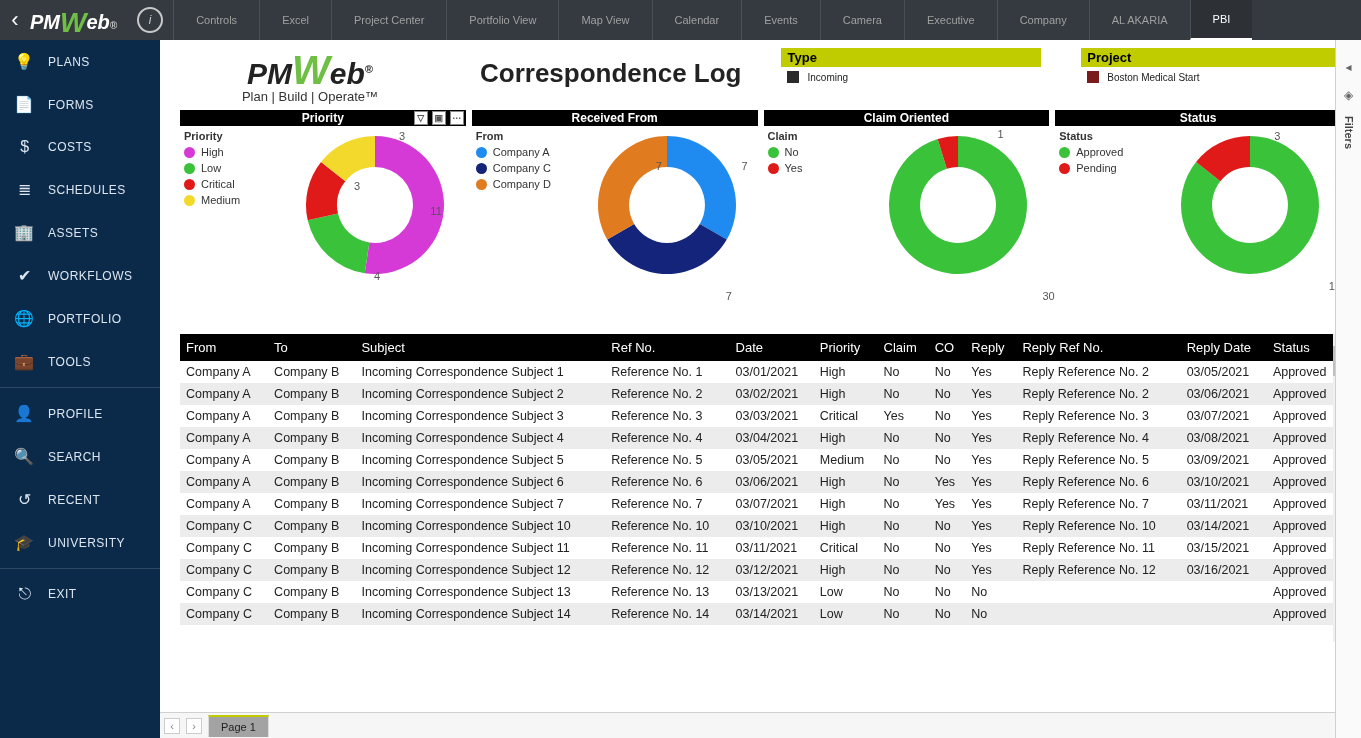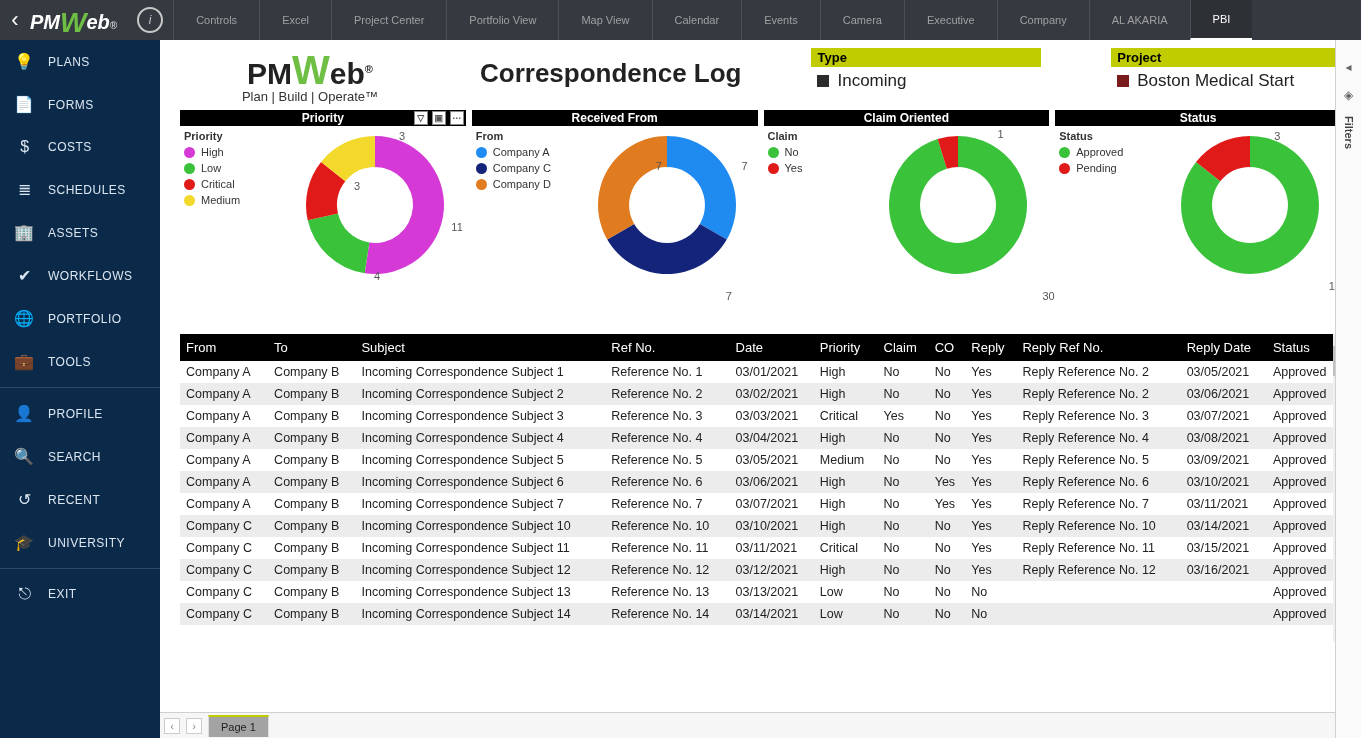--- a/index.html
+++ b/index.html
@@ -23,27 +23,27 @@
 .sidebar .item .ic { width: 22px; text-align: center; margin-right: 12px; font-size: 16px; }
 .sidebar .sep { height: 1px; background: rgba(255,255,255,0.15); margin: 4px 0; }
 
 
 .main { flex: 1; position: relative; background: #fff; display: flex; flex-direction: column; }
 .content { flex: 1; overflow: hidden; padding: 8px 20px 0 20px; position: relative; }
 
 
 .hdr { display: flex; align-items: flex-start; gap: 40px; }
 .hdr .brand { width: 260px; text-align: center; }
-.hdr .brand .big { font-size: 30px; font-weight: bold; }
+.hdr .brand .big { font-size: 30px; font-weight: bold; font-style: italic; }
 .hdr .brand .big .w { color: #6fbf44; font-size: 40px; }
 .hdr .brand .tag { font-size: 13px; color: #333; margin-top: -4px; }
 .hdr .title { font-size: 26px; font-weight: bold; color: #222; flex: 0 0 auto; padding-top: 10px; }
-.hdr .slicer { flex: 1; margin-left: 30px; }
+.hdr .slicer { flex: 1; }
 .slicer .bar { background: #c0cc00; color: #000; font-size: 13px; font-weight: bold; padding: 2px 6px; }
-.slicer .val { display: flex; align-items: center; gap: 8px; padding: 4px 6px; font-size: 17px; }
+.slicer .val { display: flex; align-items: center; gap: 8px; padding: 4px 6px; font-size: 10px; }
 .swatch { width: 12px; height: 12px; display: inline-block; }
 
 
 .charts { display: flex; gap: 6px; margin-top: 6px; }
 .chartbox { flex: 1; position: relative; }
 .chartbox .titlebar { background: #000; color: #fff; text-align: center; font-size: 12px; font-weight: bold; padding: 1px 0; position: relative; }
 .chartbox:first-child .titlebar::after { content: ""; }
 .tb-icons { position: absolute; right: 2px; top: 1px; display: flex; gap: 4px; }
 .tb-icons span { width: 14px; height: 14px; border: 1px solid #888; background: #fff; font-size: 9px; line-height: 12px; text-align: center; color: #555; }
 .chartbody { display: flex; padding: 4px 0 0 4px; height: 200px; }
@@ -212,21 +212,21 @@
               <div class="donut-wrap">
                 <svg width="150" height="150">
                   <path d="M75 6 A69 69 0 1 1 64.71608363384397 143.22932700953385 L69.34384599861417 112.52612985524362 A37.95 37.95 0 1 0 75 37.05 Z" fill="#d63ad6"></path>
                   <path d="M64.71608363384397 143.22932700953385 A69 69 0 0 1 7.729974059454165 90.35394444298569 L38.00148573269979 83.44466944364214 A37.95 37.95 0 0 0 69.34384599861417 112.52612985524362 Z" fill="#3ac23a"></path>
                   <path d="M7.729974059454165 90.35394444298569 A69 69 0 0 1 21.053627709705935 31.9792036717474 L45.32949524033826 51.338562019461065 A37.95 37.95 0 0 0 38.00148573269979 83.44466944364214 Z" fill="#e01919"></path>
                   <path d="M21.053627709705935 31.9792036717474 A69 69 0 0 1 74.99999999999999 6 L75 37.05 A37.95 37.95 0 0 0 45.32949524033826 51.338562019461065 Z" fill="#f2d92b"></path>
                 </svg>
                 <div class="lbl" style="top:0px;left:115px;">3</div>
                 <div class="lbl" style="top:50px;left:70px;">3</div>
                 <div class="lbl" style="top:140px;left:90px;">4</div>
-                <div class="lbl" style="top:75px;right:3px;margin-top:16px;">11</div>
+                <div class="lbl" style="top:75px;right:24px;">11</div>
               </div>
             </div>
           </div>
           <div class="chartbox">
             <div class="titlebar">Received From</div>
             <div class="chartbody">
               <div class="legend">
                 <div class="lhdr">From</div>
                 <div class="row">
                   <span class="dot" style="background:#1f8bf0"></span>

